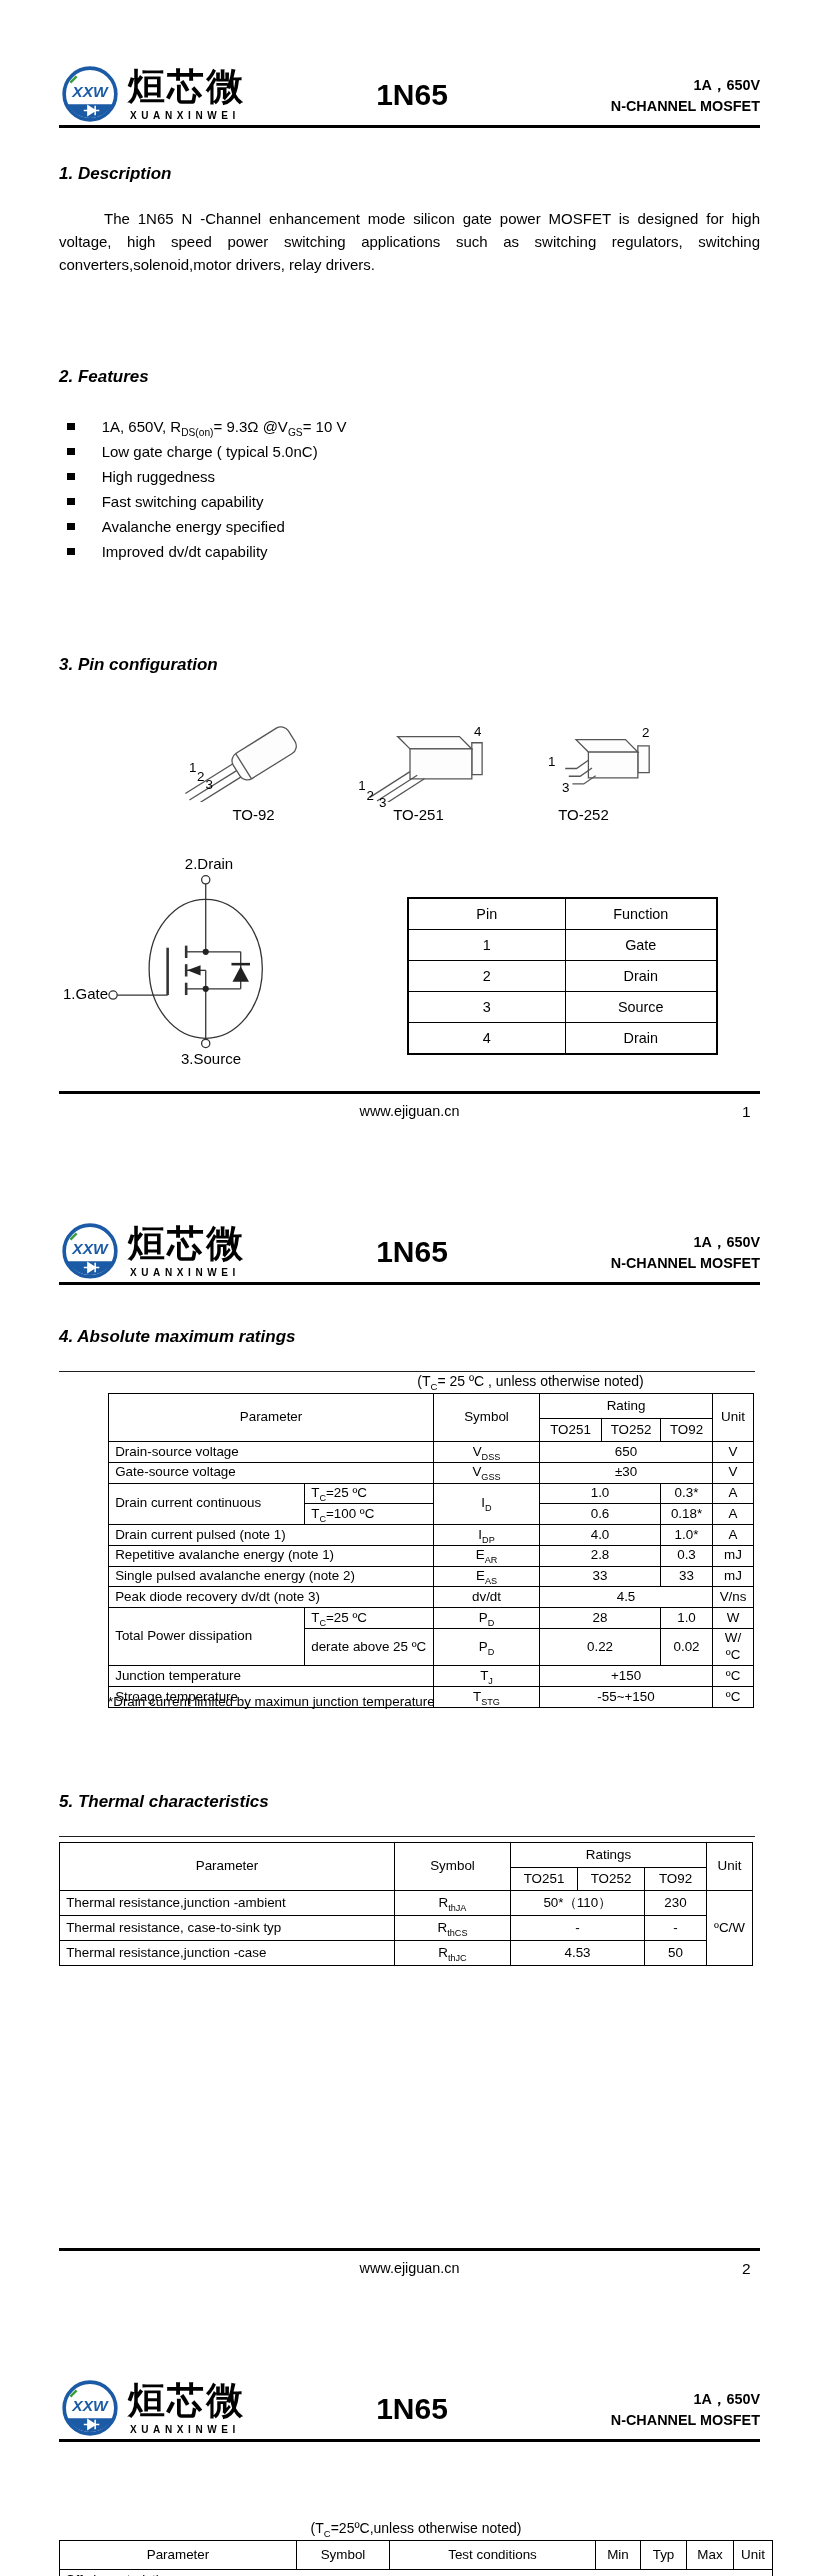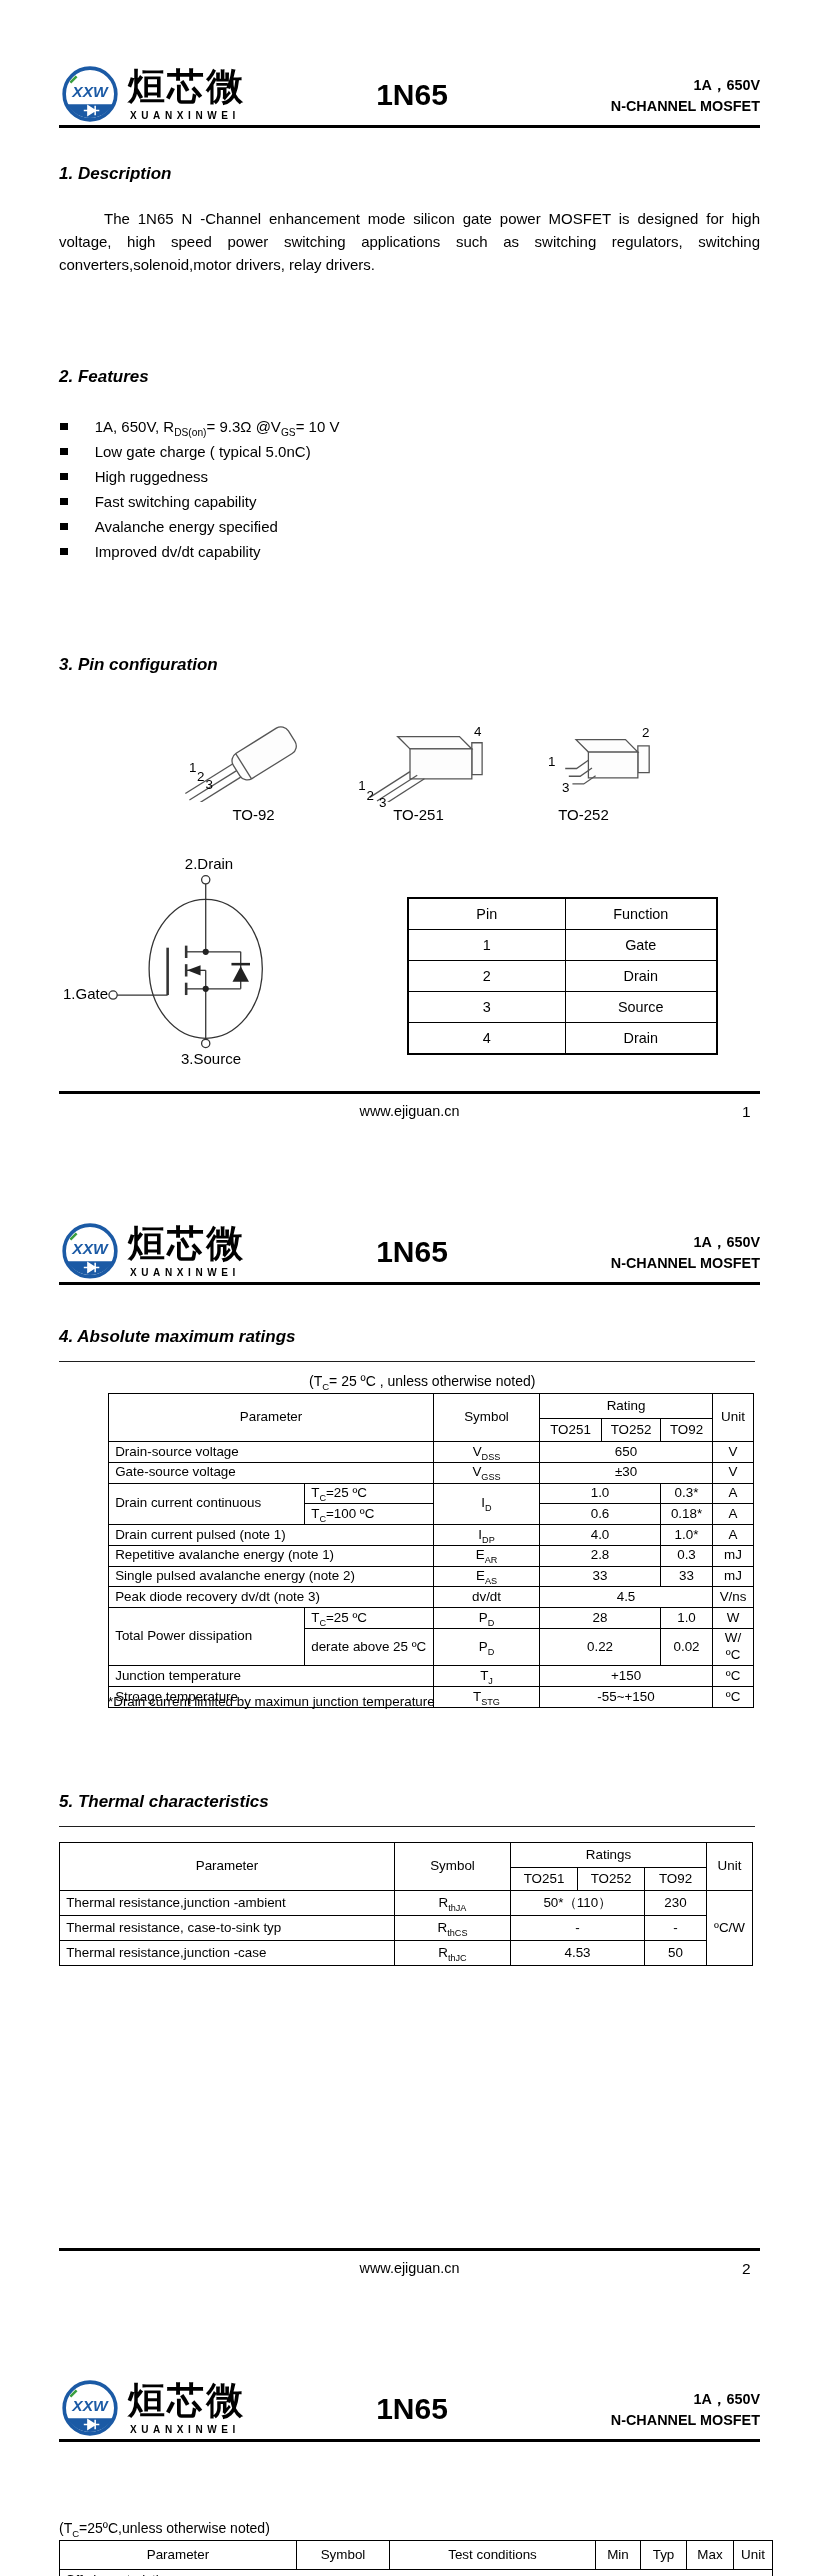--- a/index.html
+++ b/index.html
@@ -7,26 +7,26 @@
   .page{position:relative;width:818px;height:1157px;background:#fff;overflow:hidden;}
   .abs{position:absolute;}
   
   .brand-cn{font-size:37px;font-weight:bold;letter-spacing:2.1px;line-height:1;}
   .brand-en{font-size:10px;font-weight:bold;letter-spacing:4.6px;}
   .part-no{font-size:30px;font-weight:bold;text-align:center;}
   .ratings{font-size:14.4px;font-weight:bold;text-align:right;line-height:20.6px;}
   .hrule{background:#000;height:3.1px;}
   
   .sec-h{font-size:17px;font-weight:bold;font-style:italic;}
-  .sec-h.u{border-bottom:1.5px solid #1f1f1f;padding-bottom:14px;}
+  .sec-h.u{border-bottom:1.5px solid #1f1f1f;padding-bottom:24px;}
   .body-text{font-size:15px;line-height:23px;text-align:justify;}
   .feat-row{display:flex;align-items:center;height:25px;}
   .feat-sq{width:7.7px;height:7.7px;background:#000;margin-right:27px;flex:0 0 auto;}
   .feat-tx{font-size:15px;}
-  .cond-note{font-size:14px;text-align:left;}
+  .cond-note{font-size:14px;text-align:center;}
   
   table.dt{border-collapse:collapse;table-layout:fixed;border:1.5px solid #000;}
   table.dt td,table.dt th{border:1px solid #000;font-size:13.4px;font-weight:normal;text-align:center;vertical-align:middle;padding:1.5px 3.1px;line-height:1.25;}
   table.dt .pl{text-align:left;padding-left:6.2px;}
   table.dt .secrow{text-align:left;padding-left:5.2px;}
   table.pins{border-collapse:collapse;table-layout:fixed;border:2.1px solid #000;}
   table.pins td,table.pins th{border:1.5px solid #000;font-size:14.4px;font-weight:normal;text-align:center;vertical-align:middle;height:28px;}
   tr.h48{height:25px;} tr.h44{height:23px;} tr.h40{height:20.6px;} tr.h56{height:29px;} tr.h42{height:21.6px;}
   sub{font-size:68%;line-height:0;}
   .footnote{font-size:13.4px;}
@@ -58,21 +58,21 @@
   <div class="abs ratings" style="left:567px;top:75px;width:193px;">
     <div>1A，650V</div>
     <div>N-CHANNEL MOSFET</div>
   </div>
   <div class="abs hrule" style="left:59px;width:701px;top:125px;"></div>
 
   <div class="abs sec-h" style="left:59px;top:164px;">1. Description</div>
   <div class="abs body-text" style="left:59px;top:207px;width:701px;text-indent:45px;">The 1N65 N -Channel enhancement mode silicon gate power MOSFET is designed for high voltage, high speed power switching applications such as switching regulators, switching converters,solenoid,motor drivers, relay drivers.</div>
 
   <div class="abs sec-h" style="left:59px;top:367px;">2. Features</div>
-  <div class="abs" style="left:60px;top:414px;width:567px;">
+  <div class="abs" style="left:67px;top:414px;width:567px;">
     <div class="feat-row">
         <span class="feat-sq"></span>
         <span class="feat-tx">1A, 650V, R<sub>DS(on)</sub>= 9.3Ω @V<sub>GS</sub>= 10 V</span>
       </div>
     <div class="feat-row">
         <span class="feat-sq"></span>
         <span class="feat-tx">Low gate charge ( typical 5.0nC)</span>
       </div>
     <div class="feat-row">
         <span class="feat-sq"></span>

